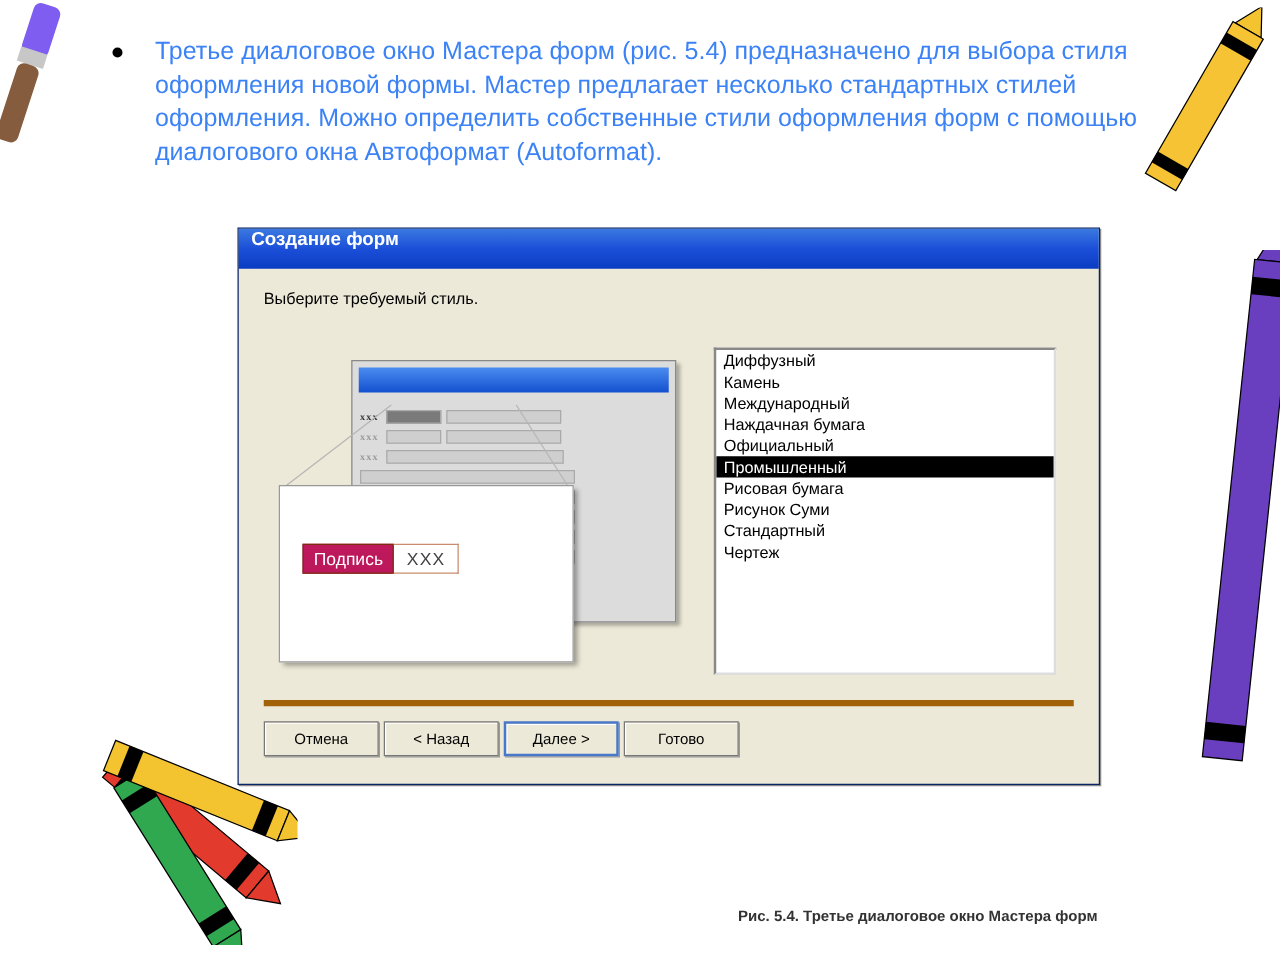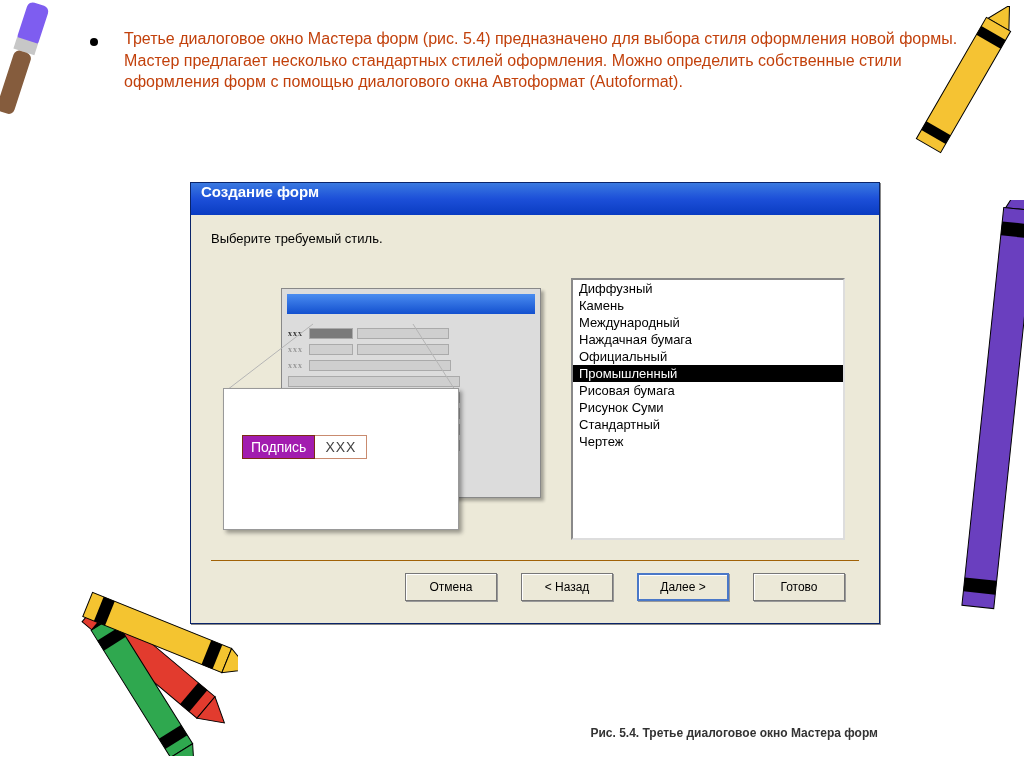--- a/index.html
+++ b/index.html
@@ -4,21 +4,21 @@
 <style>
 html,body{margin:0;padding:0;width:1024px;height:768px;background:#fff;font-family:"Trebuchet MS",Arial,sans-serif;overflow:hidden;position:relative}
 .page{position:relative;width:1024px;height:768px}
 
 
 .decor{position:absolute}
 
 
 .bullet-row{position:absolute;left:90px;top:28px;right:60px;display:flex}
 .bullet-dot{width:8px;height:8px;border-radius:50%;background:#000;margin-top:10px;margin-right:26px;flex:none}
-.body-text{font-size:16px;color:#c2410c;line-height:1.35;font-family:"Comic Sans MS","Trebuchet MS",sans-serif}
+.body-text{font-size:20px;color:#3b82f6;line-height:1.35;font-family:"Comic Sans MS","Trebuchet MS",sans-serif}
 
 
 .dialog{position:absolute;left:190px;top:182px;width:688px;background:#ece9d8;border:1px solid #0a246a;box-shadow:1px 1px 0 #888}
 .titlebar{height:32px;background:linear-gradient(to bottom,#3a79e0 0%,#1c4fd8 50%,#0a3cc2 100%);color:#fff;display:flex;align-items:flex-start;padding:0 10px;font:bold 15px Tahoma,sans-serif}
 .dlg-inner{padding:16px 20px 14px 20px}
 .prompt{font:13px Tahoma,sans-serif;color:#000;margin-bottom:28px}
 
 .content{display:flex;gap:24px;padding:4px 6px 20px 6px}
 
 
@@ -26,33 +26,33 @@
 .preview-back{position:absolute;left:64px;top:10px;width:258px;height:208px;background:#dcdcdc;border:1px solid #888;box-shadow:3px 3px 3px rgba(0,0,0,.3)}
 .pb-title{height:20px;background:linear-gradient(to bottom,#4a8cf0,#1350cf);margin:5px}
 .pb-rows{padding:4px 6px}
 .pb-row{display:flex;align-items:center;margin:5px 0}
 .pb-cell{height:9px;background:#cfcfcf;margin-right:4px;border:1px solid #aaa}
 .pb-row.active .pb-cell.first{background:#7a7a7a}
 .pb-text{font:bold 8px Tahoma;color:#999;letter-spacing:1px}
 
 .preview-front{position:absolute;left:6px;top:110px;width:234px;height:140px;background:#fff;border:1px solid #999;box-shadow:3px 3px 4px rgba(0,0,0,.35)}
 .pf-inner{position:absolute;left:18px;top:46px;display:flex;align-items:center}
-.pf-label{background:#a21caf;color:#fff;font:14px Tahoma,sans-serif;padding:3px 8px;border:1px solid #7a2d13}
+.pf-label{background:#be185d;color:#fff;font:14px Tahoma,sans-serif;padding:3px 8px;border:1px solid #7a2d13}
 .pf-data{border:1px solid #c98b6f;border-left:none;padding:3px 10px;font:14px Tahoma,sans-serif;color:#444;letter-spacing:1px}
 
 
 .proj{position:absolute;stroke:#b5b5b5;stroke-width:1;fill:none}
 
 
 .listbox{width:270px;height:258px;background:#fff;border:2px inset #ddd;font:13px Tahoma,sans-serif;overflow:hidden}
 .listbox .opt{padding:1px 6px;cursor:default}
 .listbox .opt.selected{background:#000;color:#fff}
 
 
-.btnrow{border-top:1px solid #a16207;padding:12px 14px 8px 0;display:flex;justify-content:flex-end;gap:24px}
+.btnrow{border-top:5px solid #a16207;padding:12px 14px 8px 0;display:flex;gap:4px}
 .btn{min-width:92px;height:28px;background:#ece9d8;border:1px solid #777;box-shadow:inset 1px 1px 0 #fff,1px 1px 0 #999;font:12px Tahoma,sans-serif;padding:0 12px;cursor:pointer}
 .btn.default{border:2px solid #4a78c8}
 
 
 .caption{position:absolute;left:190px;top:726px;width:688px;text-align:right;font:bold 12px Arial,sans-serif;color:#333}
 </style>
 </head>
 <body>
 
 <div class="page">

